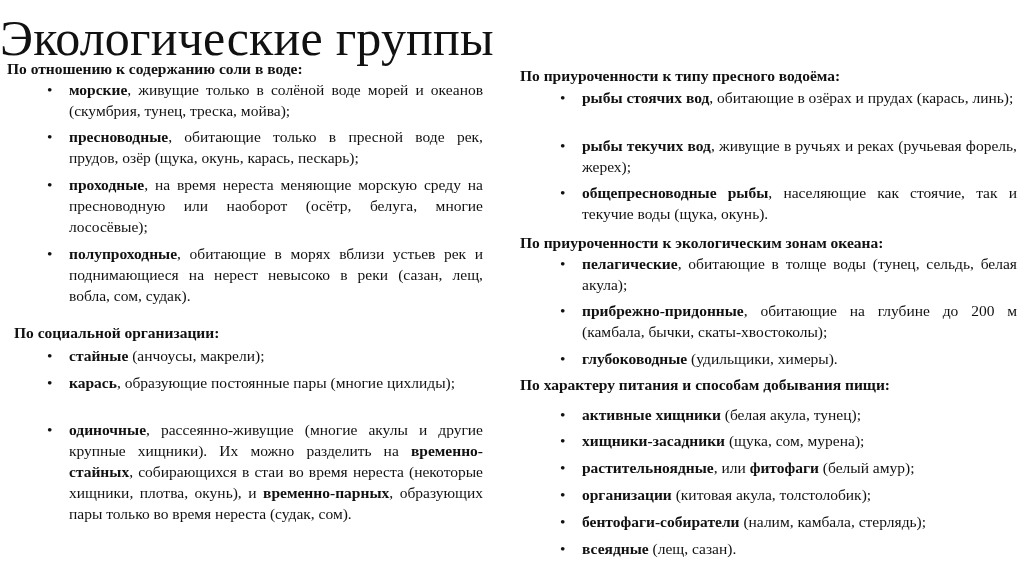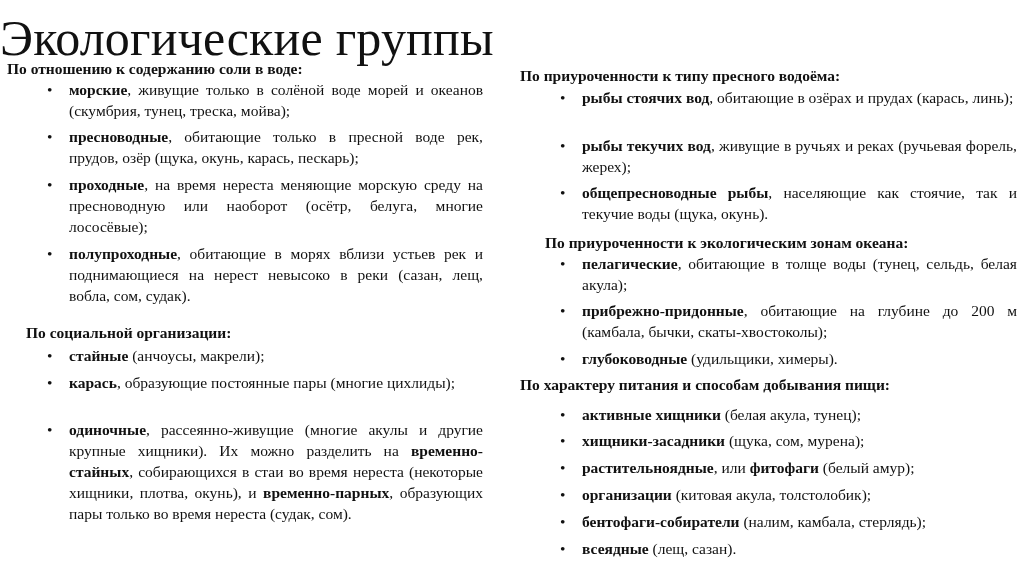--- a/index.html
+++ b/index.html
@@ -39,21 +39,21 @@
 </div>
 <div class="item left-item" style="top:174px;">
   <span class="bullet">•</span>
   <span class="text"><b>проходные</b><span>, на время нереста меняющие морскую среду на пресноводную или наоборот (осётр, белуга, многие лососёвые);</span></span>
 </div>
 <div class="item left-item" style="top:243px;">
   <span class="bullet">•</span>
   <span class="text"><b>полупроходные</b><span>, обитающие в морях вблизи устьев рек и поднимающиеся на нерест невысоко в реки (сазан, лещ, вобла, сом, судак).</span></span>
 </div>
 
-<div class="heading" style="left:26px; top:324px;">По социальной организации:</div>
+<div class="heading" style="left:14px; top:324px;">По социальной организации:</div>
 
 <div class="item left-item" style="top:345px;">
   <span class="bullet">•</span>
   <span class="text"><b>стайные</b><span> (анчоусы, макрели);</span></span>
 </div>
 <div class="item left-item" style="top:372px;">
   <span class="bullet">•</span>
   <span class="text"><b>карась</b><span>, образующие постоянные пары (многие цихлиды);</span></span>
 </div>
 <div class="item left-item" style="top:419px;">
@@ -69,21 +69,21 @@
 </div>
 <div class="item right-item" style="top:135px;">
   <span class="bullet">•</span>
   <span class="text"><b>рыбы текучих вод</b><span>, живущие в ручьях и реках (ручьевая форель, жерех);</span></span>
 </div>
 <div class="item right-item" style="top:182px;">
   <span class="bullet">•</span>
   <span class="text"><b>общепресноводные рыбы</b><span>, населяющие как стоячие, так и текучие воды (щука, окунь).</span></span>
 </div>
 
-<div class="heading" style="left:545px; top:234px;">По приуроченности к экологическим зонам океана:</div>
+<div class="heading" style="left:520px; top:234px;">По приуроченности к экологическим зонам океана:</div>
 
 <div class="item right-item" style="top:253px;">
   <span class="bullet">•</span>
   <span class="text"><b>пелагические</b><span>, обитающие в толще воды (тунец, сельдь, белая акула);</span></span>
 </div>
 <div class="item right-item" style="top:300px;">
   <span class="bullet">•</span>
   <span class="text"><b>прибрежно-придонные</b><span>, обитающие на глубине до 200 м (камбала, бычки, скаты-хвостоколы);</span></span>
 </div>
 <div class="item right-item" style="top:348px;">

